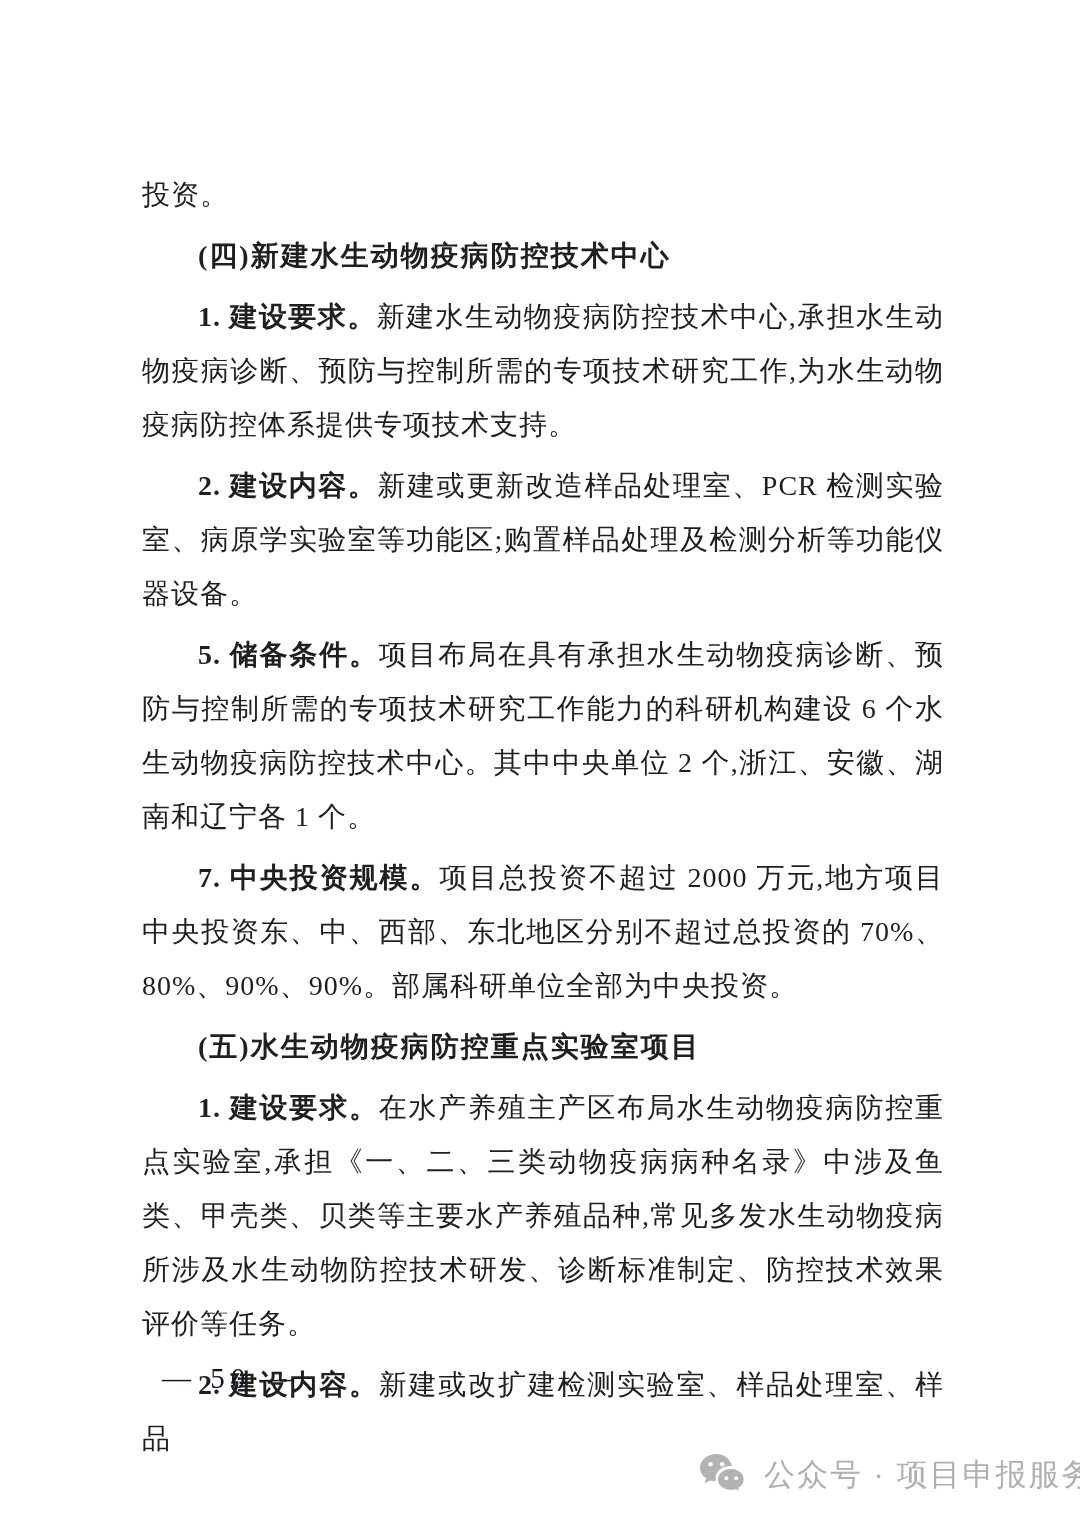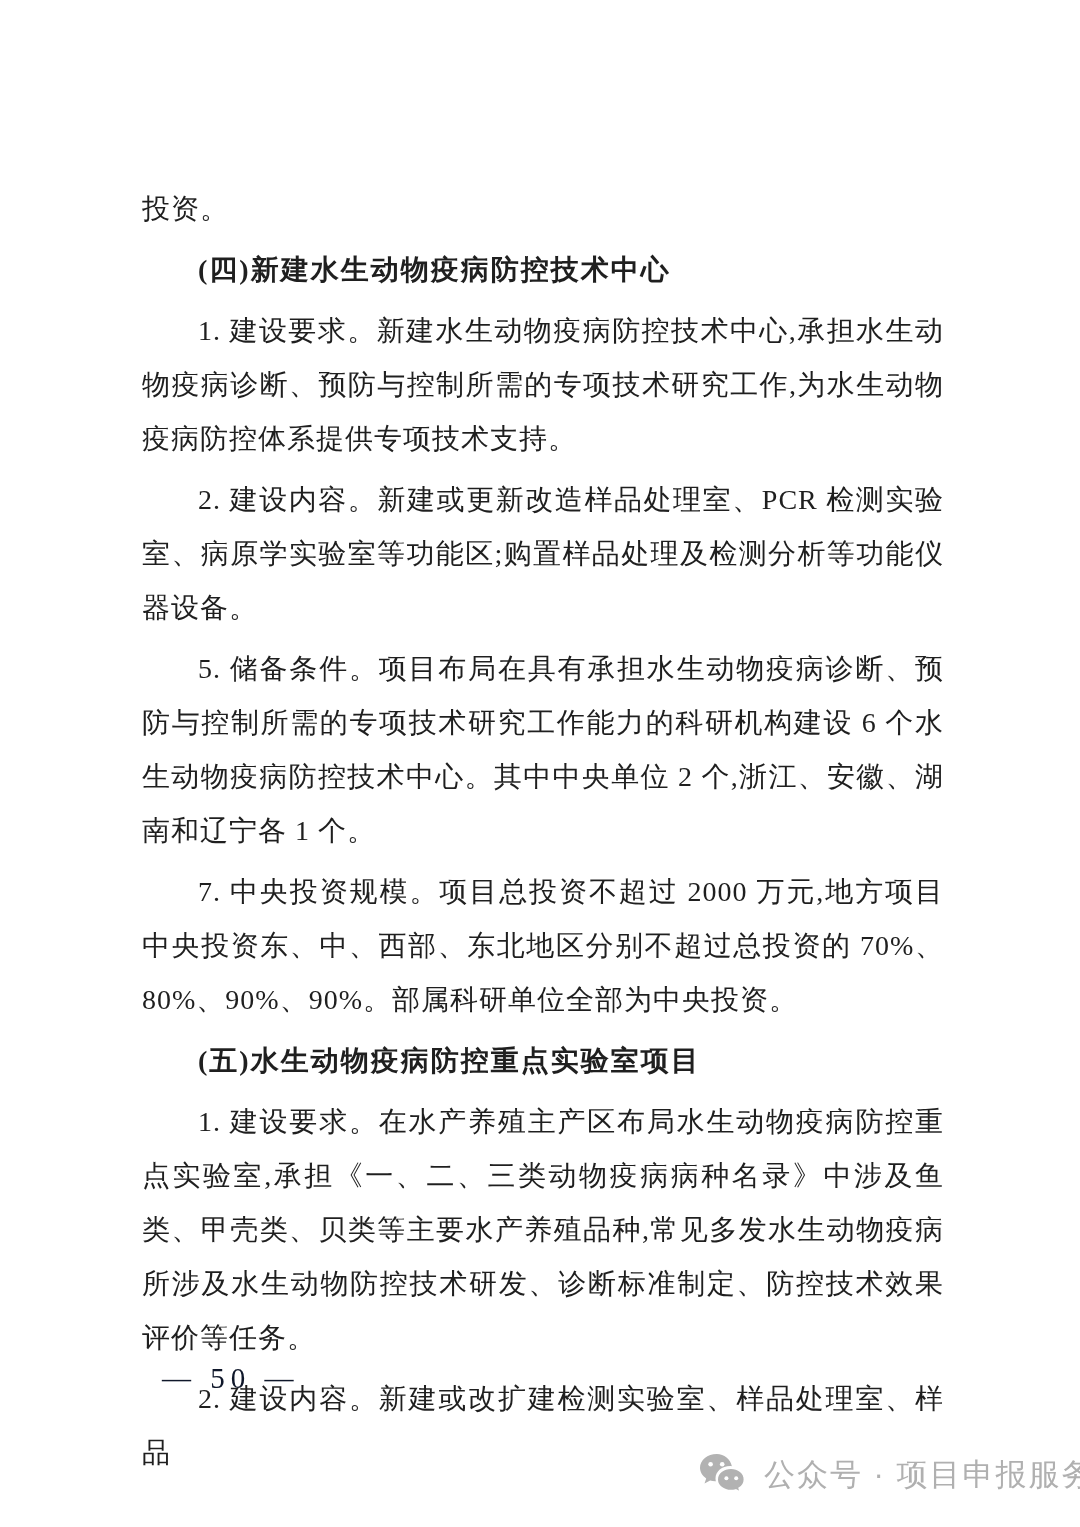--- a/index.html
+++ b/index.html
@@ -12,38 +12,38 @@
     font-family: "Liberation Serif", "DejaVu Serif", serif;
   }
   .page {
     position: absolute;
     inset: 0;
     background: #ffffff;
   }
   .doc {
     position: absolute;
     left: 142px;
-    top: 182px;
+    top: 168px;
     width: 802px;
     font-size: 28px;
     line-height: 54px;
     color: #1f1f1f;
     text-align: justify;
     text-justify: inter-character;
     letter-spacing: 1px;
   }
   .doc p { margin: 0 0 7px 0; }
   .doc p.continuation { text-indent: 0; }
   .doc p.heading {
     text-indent: 2em;
     font-weight: bold;
     letter-spacing: 2px;
   }
   .doc p.item { text-indent: 2em; }
-  .doc b.para-label { font-weight: normal; }
+  .doc b.para-label { font-weight: bold; }
   .page-number {
     position: absolute;
     left: 162px;
     top: 1362px;
     font-size: 29px;
     color: #0f172a;
     letter-spacing: 6px;
     font-family: "Liberation Serif", "DejaVu Serif", serif;
   }
   .watermark {

